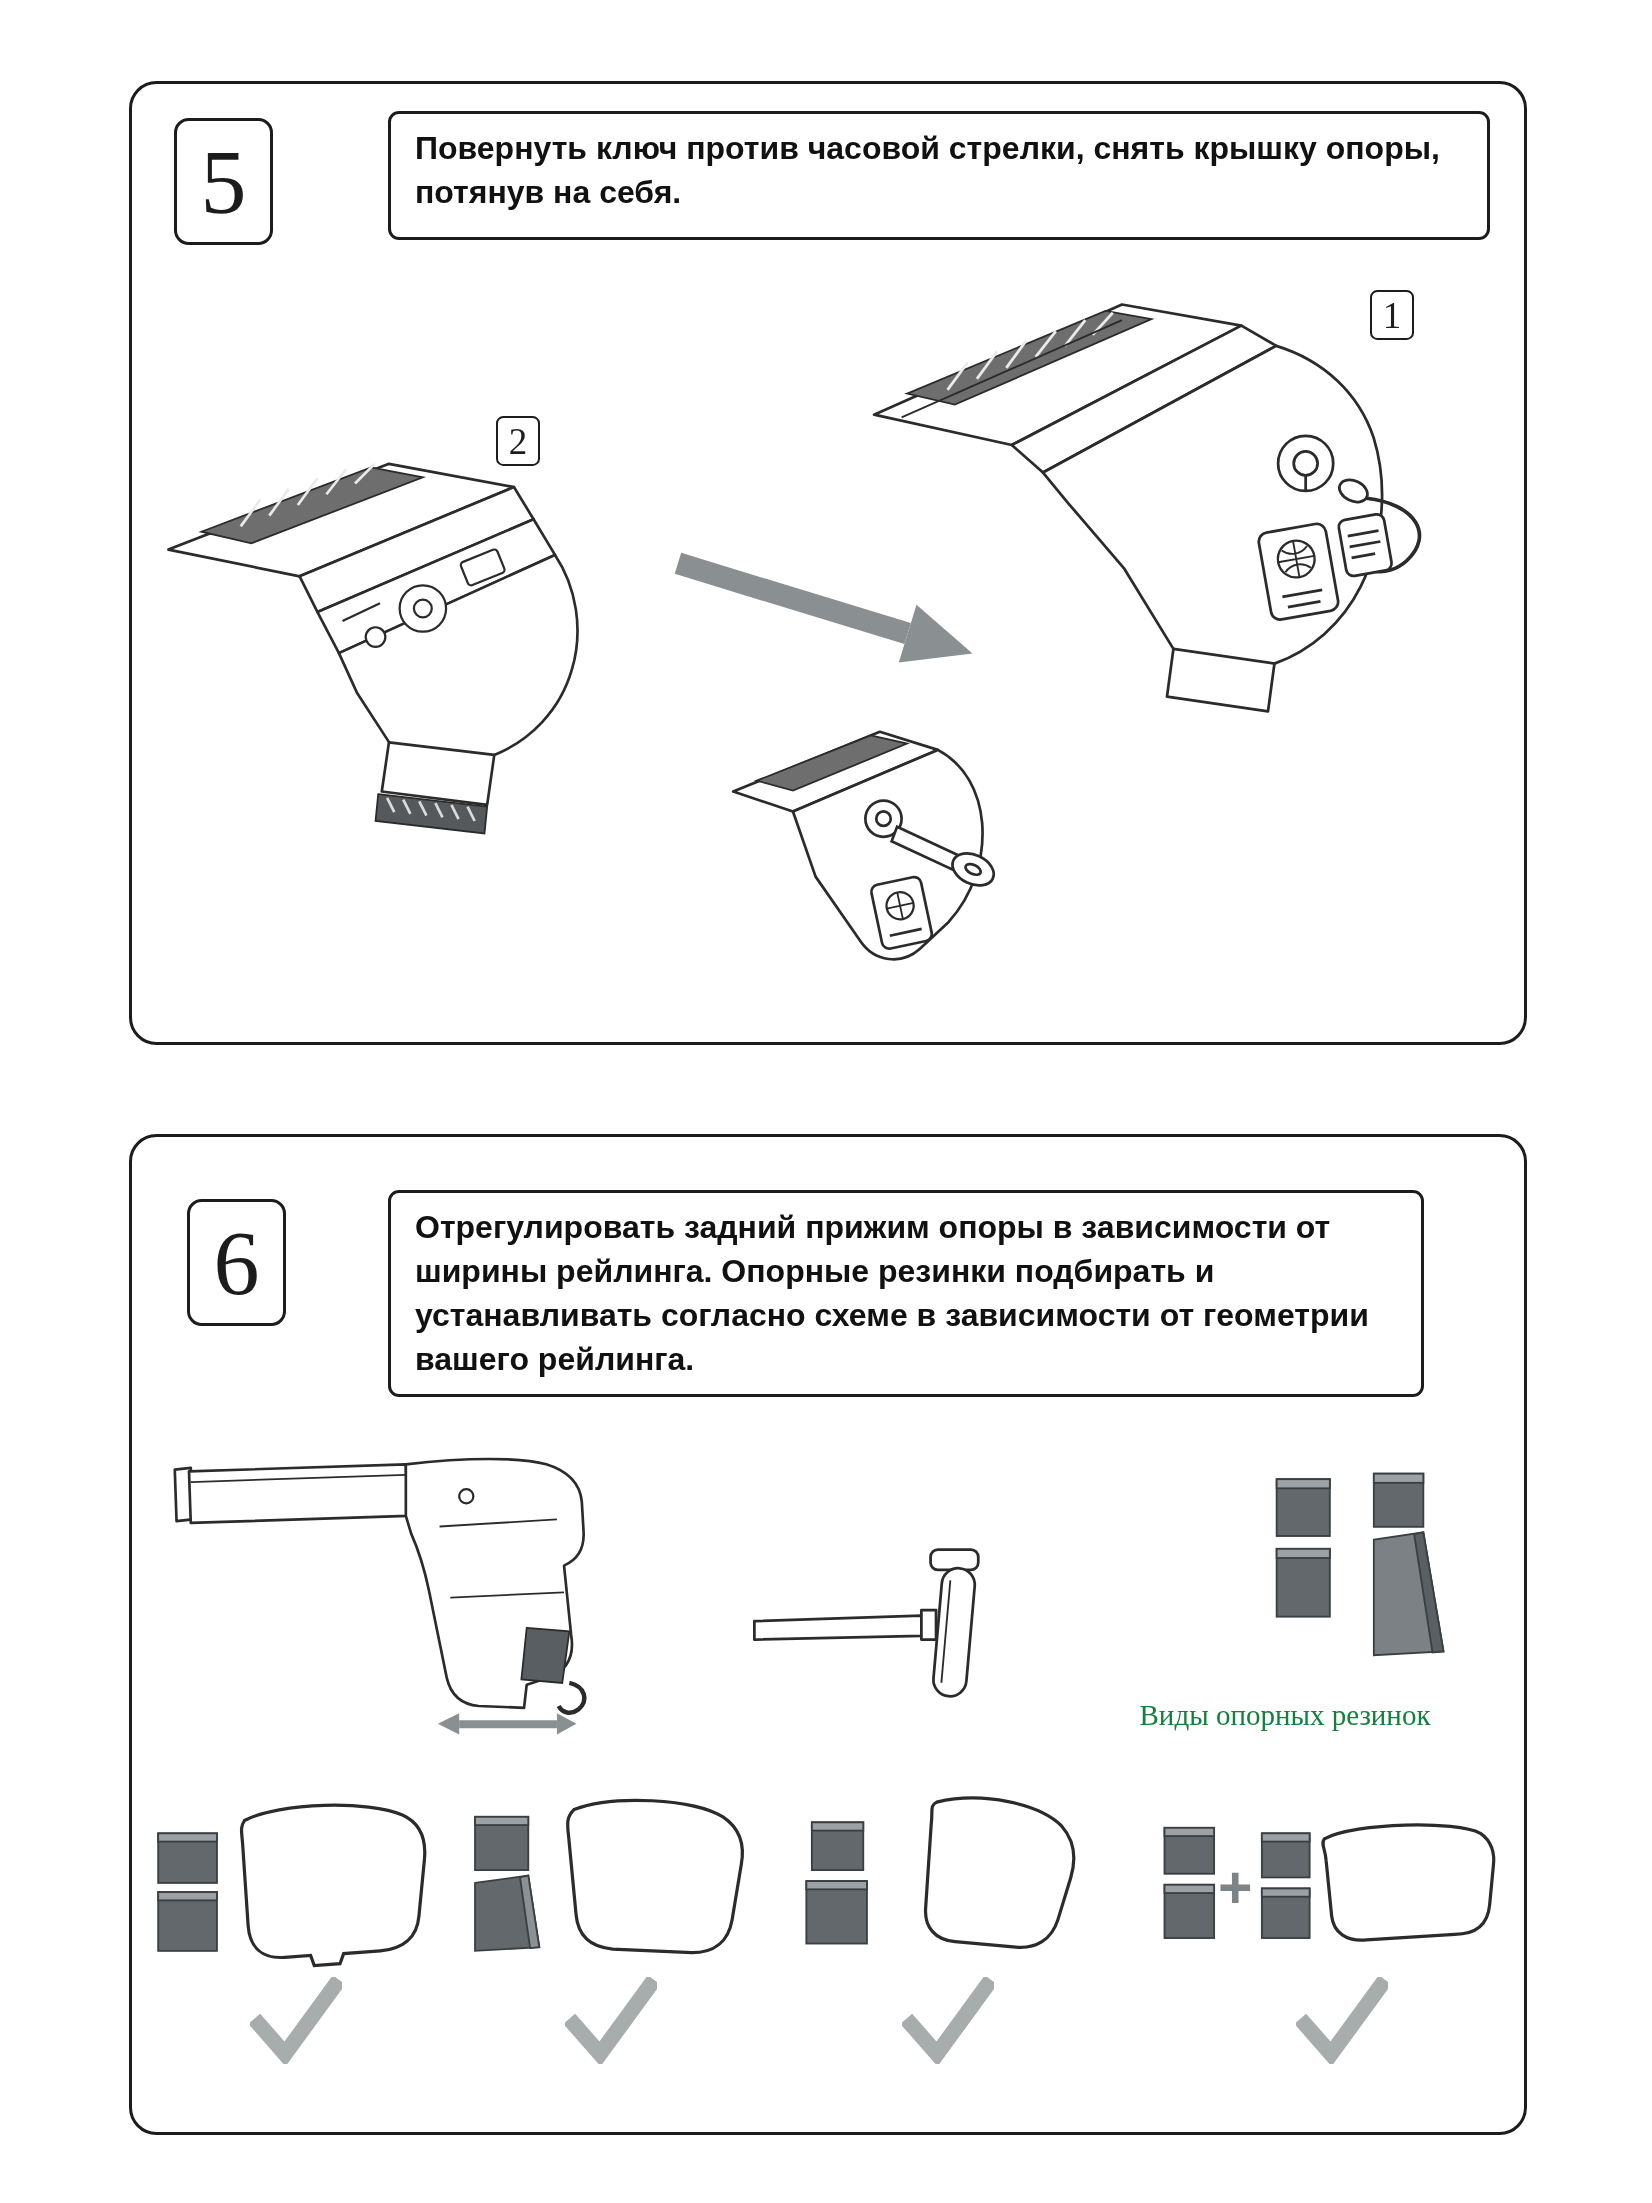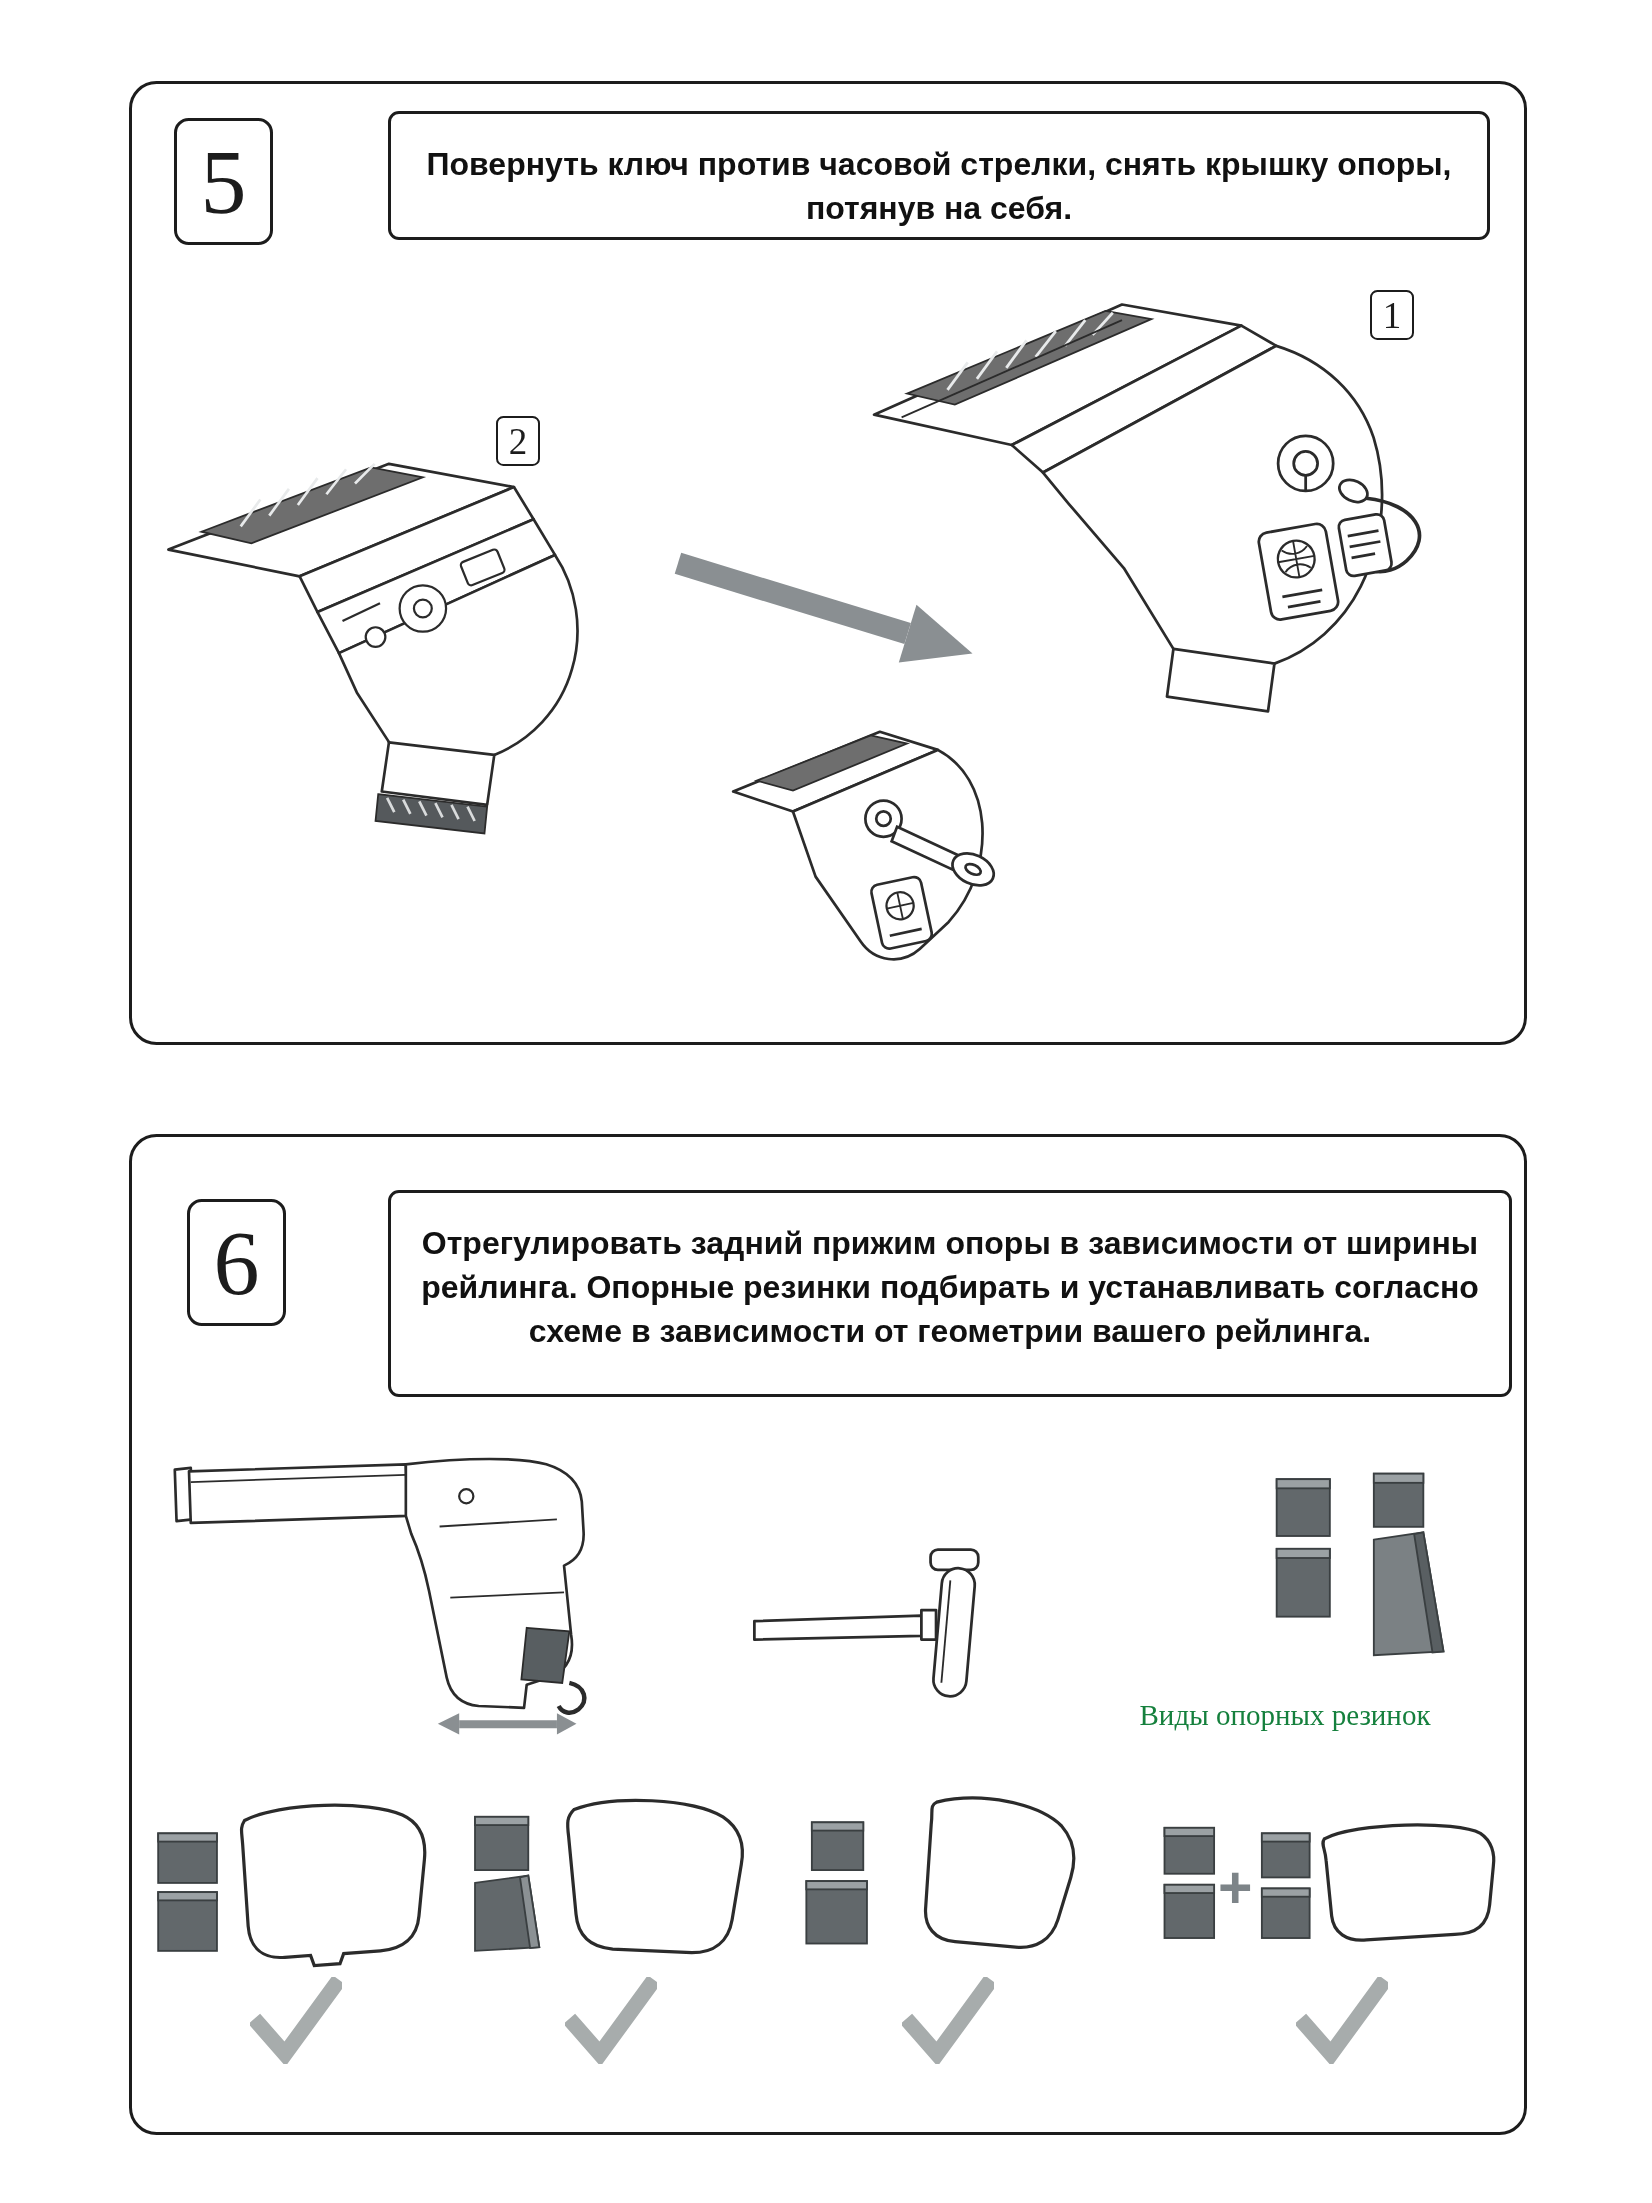--- a/index.html
+++ b/index.html
@@ -28,23 +28,22 @@
     justify-content: center;
     font-family: "Liberation Serif", serif;
     font-size: 92px;
     line-height: 1;
     background: #ffffff;
   }
   .instrbox {
     position: absolute;
     border: 3.7px solid #1c1c1c;
     border-radius: 11px;
-    padding: 28px 24px;
-    background: #ffffff;
-    text-align: center;
+    padding: 12px 24px;
+    background: #ffffff;
   }
   .instrbox p {
     font-weight: bold;
     font-size: 32px;
     line-height: 1.38;
     color: #111111;
   }
   .itemlabel {
     position: absolute;
     width: 44px;
@@ -206,21 +205,21 @@
       </svg>
     </div>
   </section>
 
   <section class="panel" style="left:129px; top:1134px; width:1398px; height:1001px;">
 
     <div class="numbox" style="left:55px; top:62px; width:99px; height:127px;">
       <span>6</span>
     </div>
 
-    <div class="instrbox" style="left:256px; top:53px; width:1124px; height:207px;">
+    <div class="instrbox" style="left:256px; top:53px; width:1036px; height:207px;">
       <p>Отрегулировать задний прижим опоры в зависимости от ширины рейлинга. Опорные резинки подбирать и устанавливать согласно схеме в зависимости от геометрии вашего рейлинга.</p>
     </div>
 
     <div class="illus" style="left:41px; top:280px; width:551px; height:331px;">
       <svg viewBox="0 0 620 370">
         <g fill="#ffffff" stroke="#2b2b2b" stroke-width="3" stroke-linejoin="round">
           <path d="M2,58 L20,56 L22,114 L4,116 Z"></path>
           <path d="M18,60 L262,52 L264,110 L20,118 Z"></path>
           <path d="M20,72 L262,64" fill="none" stroke-width="2"></path>
           <path d="M262,52 C330,44 392,44 420,52 C446,60 458,74 460,94 L462,128 C463,148 454,160 440,166 L448,244 C452,268 443,284 423,292 L398,300 L395,326 L344,324 C324,322 312,310 308,292 L288,194 C283,170 276,148 268,130 L262,110 Z"></path>

